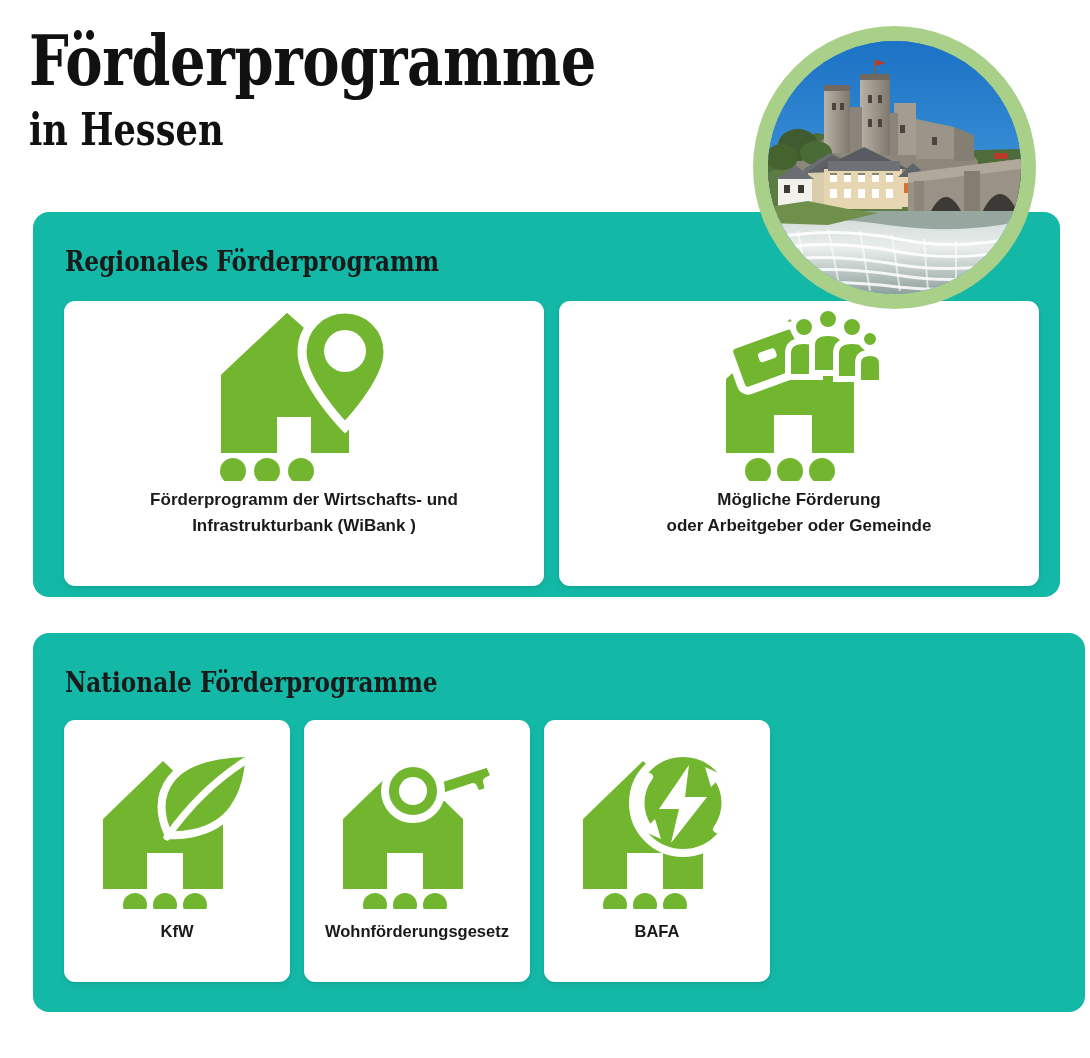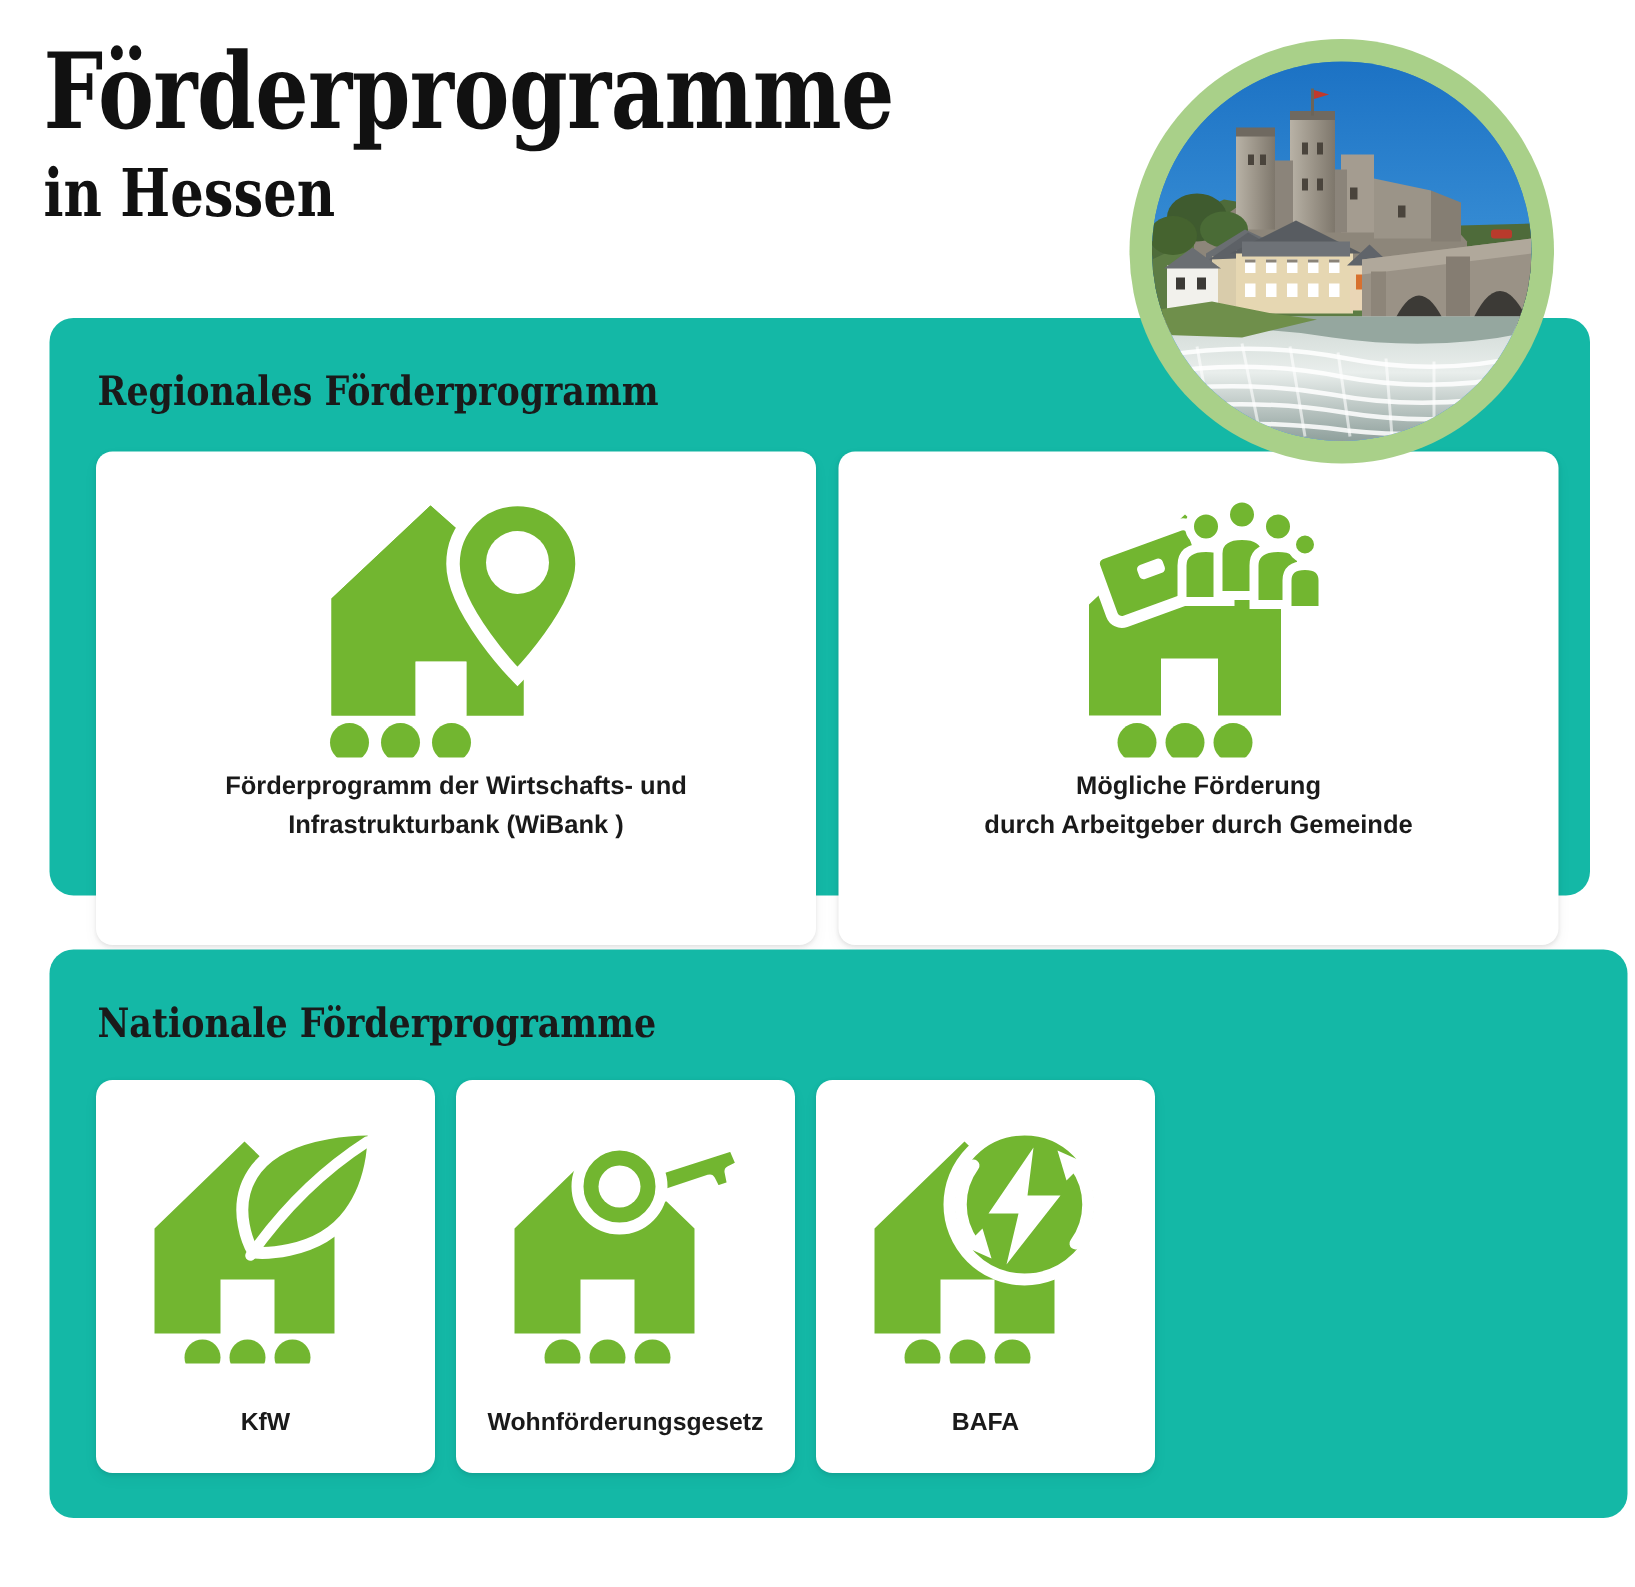--- a/index.html
+++ b/index.html
@@ -120,22 +120,21 @@
     border-radius: 11px;
     box-shadow: 0 1px 3px rgba(0,0,0,0.09), 0 4px 10px rgba(0,0,0,0.045);
     display: flex;
     flex-direction: column;
     align-items: center;
     justify-content: flex-start;
     box-sizing: border-box;
   }
   .card-wide {
     width: 480px;
-    height: 329px;
-    padding-top: 24px;
+    height: 285px;
   }
   .card-narrow {
     width: 226px;
     height: 262px;
     padding-top: 28px;
   }
 
   .card-icon {
     display: flex;
     align-items: center;
@@ -149,21 +148,21 @@
     font-weight: 700;
     font-size: 17px;
     line-height: 26px;
     color: #1a1a1a;
     text-align: center;
     white-space: pre-line;
     padding: 0 16px;
   }
   .card-narrow .card-label {
     font-size: 16.5px;
-    margin-top: 27px;
+    margin-top: 10px;
   }
   .card-wide .card-label {
     margin-top: 6px;
   }
 </style>
 </head>
 <body>
 
 <div id="header">
   <div id="title-main">Förderprogramme</div>
@@ -349,21 +348,21 @@
               <path d="M124 78 L124 52 Q124 40 140 40 Q156 40 156 52 L156 78 Z"></path>
             </g>
             <g>
               <circle cx="158" cy="38" r="9"></circle>
               <path d="M146 82 L146 62 Q146 52 158 52 Q170 52 170 62 L170 82 Z"></path>
             </g>
           </g>
         </svg>
       </div>
       <div class="card-label">Mögliche Förderung
-durch Arbeitgeber durch Gemeinde</div>
+oder Arbeitgeber oder Gemeinde</div>
     </div>
 
   </div>
 </div>
 
 <div class="panel" id="panel-national">
   <div class="panel-heading">Nationale Förderprogramme</div>
   <div class="card-row" id="row-national">
 
     <div class="card card-narrow">

